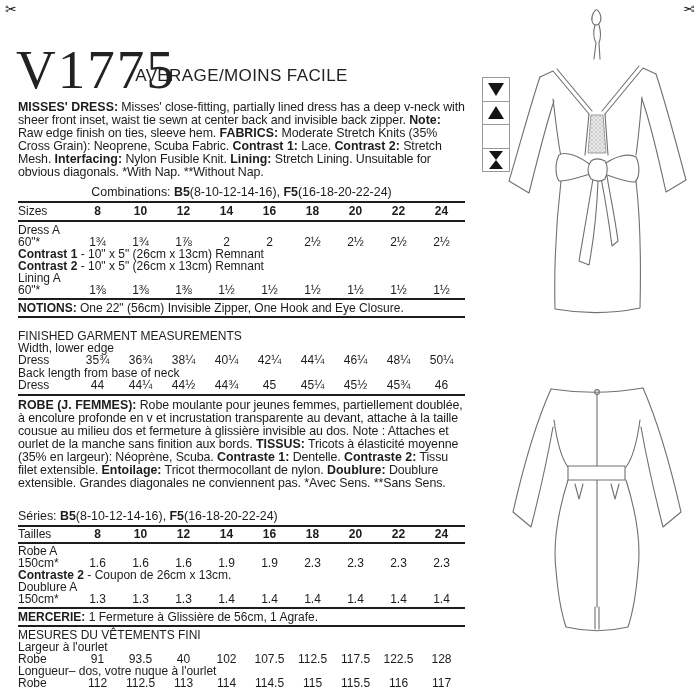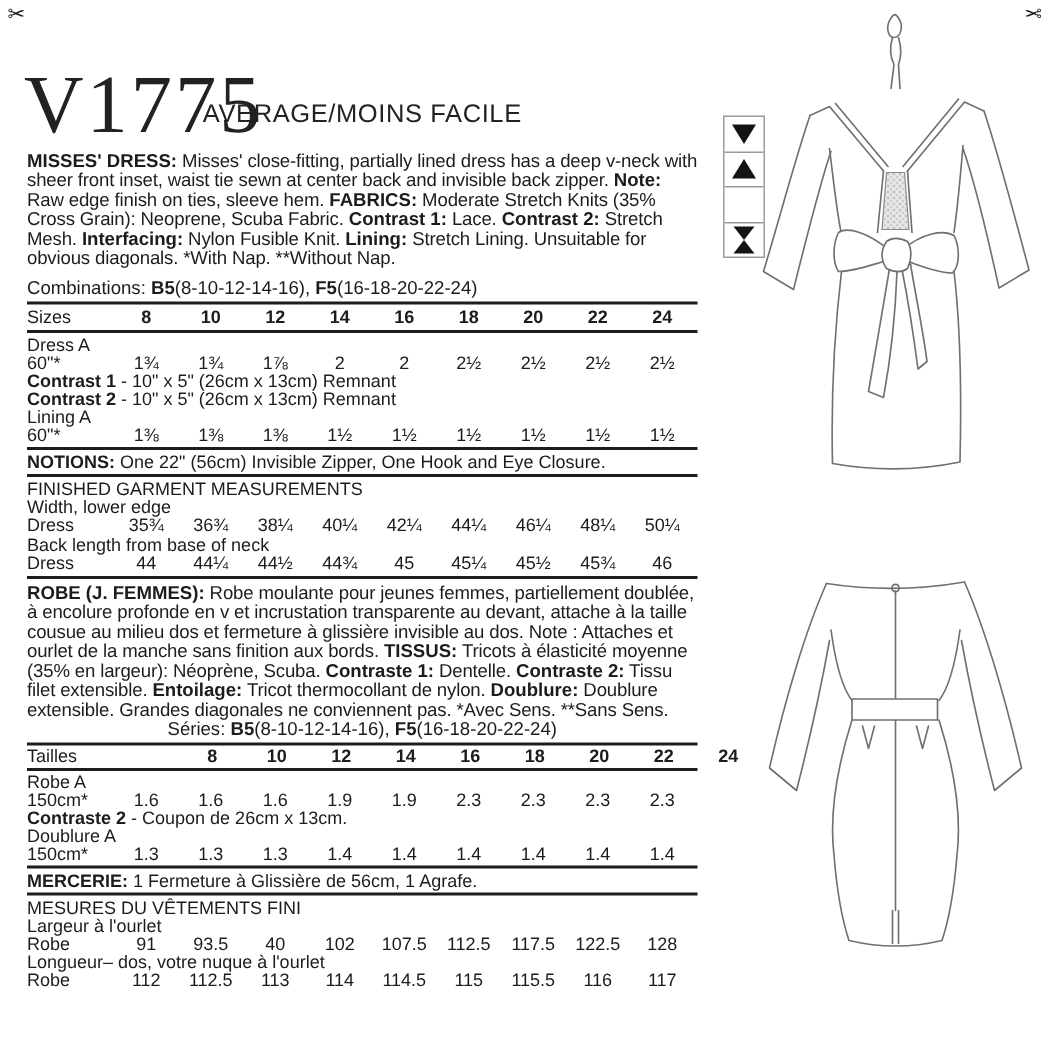--- a/index.html
+++ b/index.html
@@ -49,21 +49,21 @@
   <span class="scissors left">✂</span>
   <span class="scissors right">✂</span>
 
   <div class="pattern-number">V1775</div>
   <div class="difficulty">AVERAGE/MOINS FACILE</div>
 
   <div class="left-col">
 
     <div class="para"><b>MISSES' DRESS:</b><span> Misses' close-fitting, partially lined dress has a deep v-neck with sheer front inset, waist tie sewn at center back and invisible back zipper. </span><b>Note:</b><span> Raw edge finish on ties, sleeve hem. </span><b>FABRICS:</b><span> Moderate Stretch Knits (35% Cross Grain): Neoprene, Scuba Fabric. </span><b>Contrast 1:</b><span> Lace. </span><b>Contrast 2:</b><span> Stretch Mesh. </span><b>Interfacing:</b><span> Nylon Fusible Knit. </span><b>Lining:</b><span> Stretch Lining. Unsuitable for obvious diagonals. *With Nap. **Without Nap.</span></div>
 
-    <div class="line" style="margin-top:8px;"><span>Combinations: </span><b>B5</b><span>(8-10-12-14-16), </span><b>F5</b><span>(16-18-20-22-24)</span></div>
+    <div class="line" style="margin-top:8px;text-align:center;"><span>Combinations: </span><b>B5</b><span>(8-10-12-14-16), </span><b>F5</b><span>(16-18-20-22-24)</span></div>
     <hr class="rule" style="margin-top:2px;">
 
     <div class="trow thead" style="margin-top:2px;">
       <span class="tlabel bold">Sizes</span>
       <span class="cells">
           <span class="cell">8</span>
           <span class="cell">10</span>
           <span class="cell">12</span>
           <span class="cell">14</span>
           <span class="cell">16</span>
@@ -105,21 +105,21 @@
           <span class="cell">1½</span>
           <span class="cell">1½</span>
           <span class="cell">1½</span>
         </span>
     </div>
     <hr class="rule" style="margin-top:2px;">
 
     <div class="fullrow" style="margin-top:2px;"><b>NOTIONS:</b><span> One 22" (56cm) Invisible Zipper, One Hook and Eye Closure.</span></div>
     <hr class="rule" style="margin-top:2px;">
 
-    <div class="fullrow bold" style="margin-top:2px;">FINISHED GARMENT MEASUREMENTS</div>
+    <div class="fullrow bold" style="margin-top:12px;">FINISHED GARMENT MEASUREMENTS</div>
     <div class="fullrow bold">Width, lower edge</div>
     <div class="trow">
       <span class="tlabel bold">Dress</span>
       <span class="cells">
           <span class="cell">35¾</span>
           <span class="cell">36¾</span>
           <span class="cell">38¼</span>
           <span class="cell">40¼</span>
           <span class="cell">42¼</span>
           <span class="cell">44¼</span>
@@ -140,24 +140,24 @@
           <span class="cell">45¼</span>
           <span class="cell">45½</span>
           <span class="cell">45¾</span>
           <span class="cell">46</span>
         </span>
     </div>
     <hr class="rule" style="margin-top:3px;">
 
     <div class="para" style="margin-top:3px;"><b>ROBE (J. FEMMES):</b><span> Robe moulante pour jeunes femmes, partiellement doublée, à encolure profonde en v et incrustation transparente au devant, attache à la taille cousue au milieu dos et fermeture à glissière invisible au dos. Note : Attaches et ourlet de la manche sans finition aux bords. </span><b>TISSUS:</b><span> Tricots à élasticité moyenne (35% en largeur): Néoprène, Scuba. </span><b>Contraste 1:</b><span> Dentelle. </span><b>Contraste 2:</b><span> Tissu filet extensible. </span><b>Entoilage:</b><span> Tricot thermocollant de nylon. </span><b>Doublure:</b><span> Doublure extensible. Grandes diagonales ne conviennent pas. *Avec Sens. **Sans Sens.</span></div>
 
-    <div class="line" style="margin-top:0;text-align:center;"><span>Séries: </span><b>B5</b><span>(8-10-12-14-16), </span><b>F5</b><span>(16-18-20-22-24)</span></div>
-    <hr class="rule" style="margin-top:2px;">
-
-    <div class="trow thead" style="margin-top:1px;gap:44px;">
+    <div class="line" style="margin-top:20px;"><span>Séries: </span><b>B5</b><span>(8-10-12-14-16), </span><b>F5</b><span>(16-18-20-22-24)</span></div>
+    <hr class="rule" style="margin-top:2px;">
+
+    <div class="trow thead" style="margin-top:1px;">
       <span class="tlabel bold">Tailles</span>
       <span class="cells">
           <span class="cell">8</span>
           <span class="cell">10</span>
           <span class="cell">12</span>
           <span class="cell">14</span>
           <span class="cell">16</span>
           <span class="cell">18</span>
           <span class="cell">20</span>
           <span class="cell">22</span>

